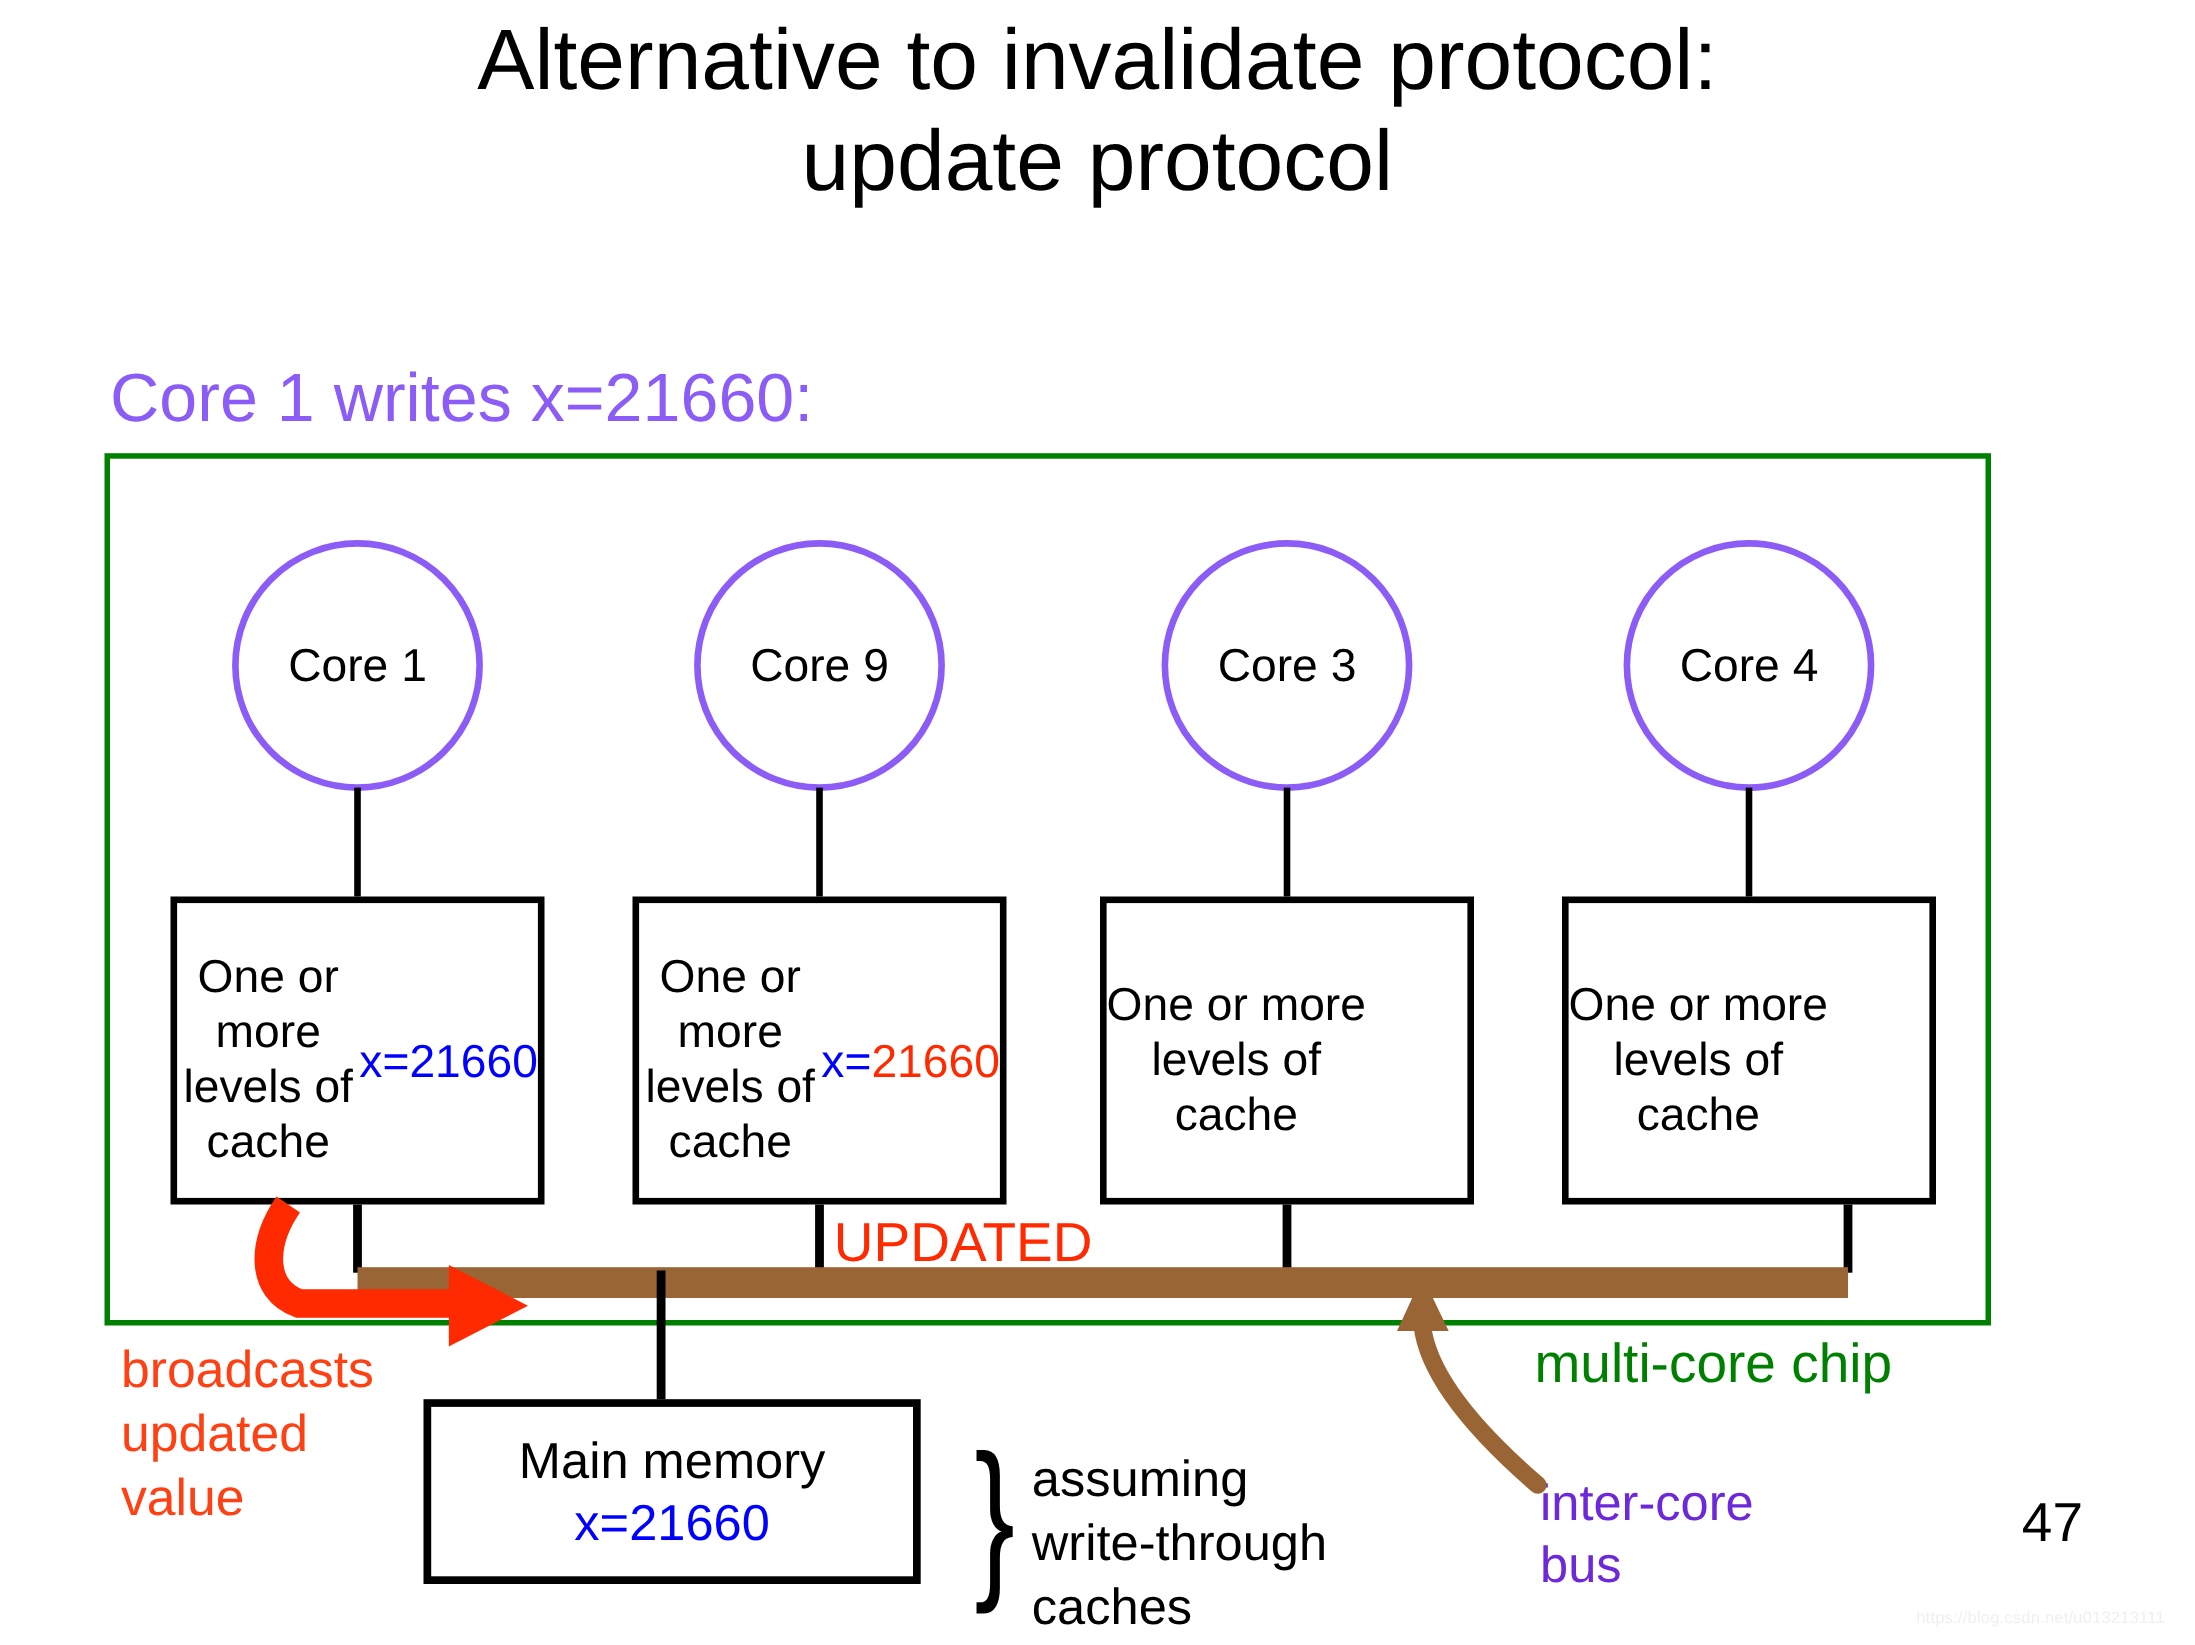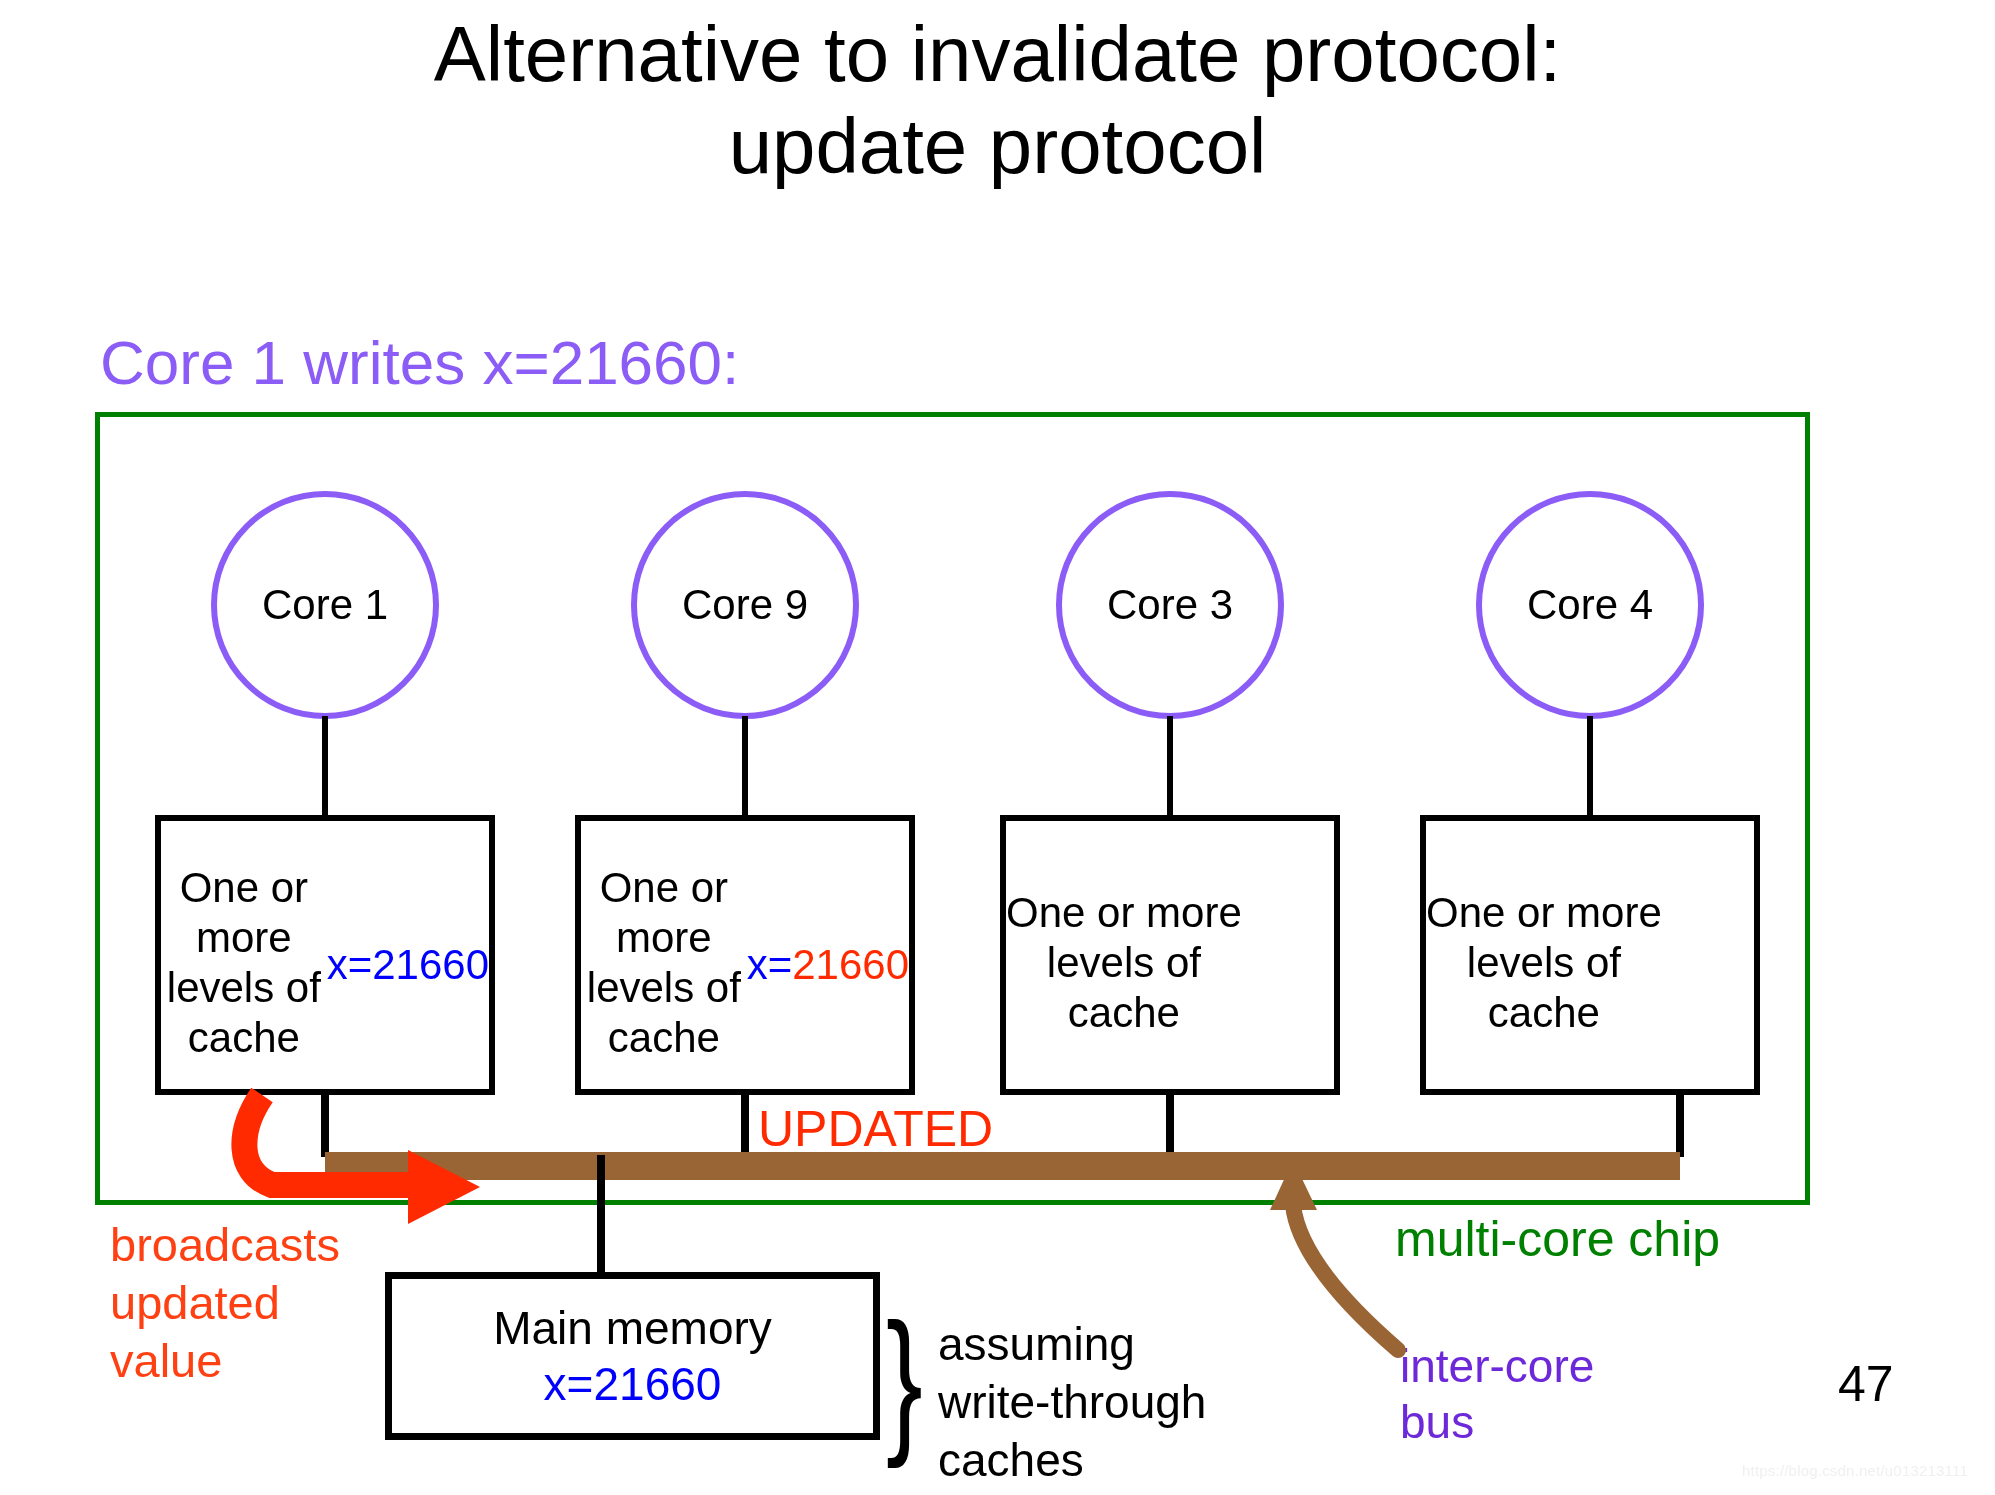--- a/index.html
+++ b/index.html
@@ -98,21 +98,21 @@
   
   .broadcasts{
     position:absolute;left:110px;top:1216px;
     font-size:47px;line-height:58px;color:#ff4013;
     white-space:pre-line;
   }
 
   
   .mainmem{
     position:absolute;
-    left:385px;top:1272px;width:495px;height:168px;
+    left:385px;top:1272px;width:452px;height:168px;
     border:7px solid #000;box-sizing:border-box;background:#fff;
     display:flex;flex-direction:column;align-items:center;justify-content:center;
     font-size:46px;line-height:56px;color:#000;
   }
 
   
   .brace{
     position:absolute;left:886px;top:1300px;
     font-size:110px;line-height:110px;color:#000;
     transform:scaleY(1.45);transform-origin:top left;

